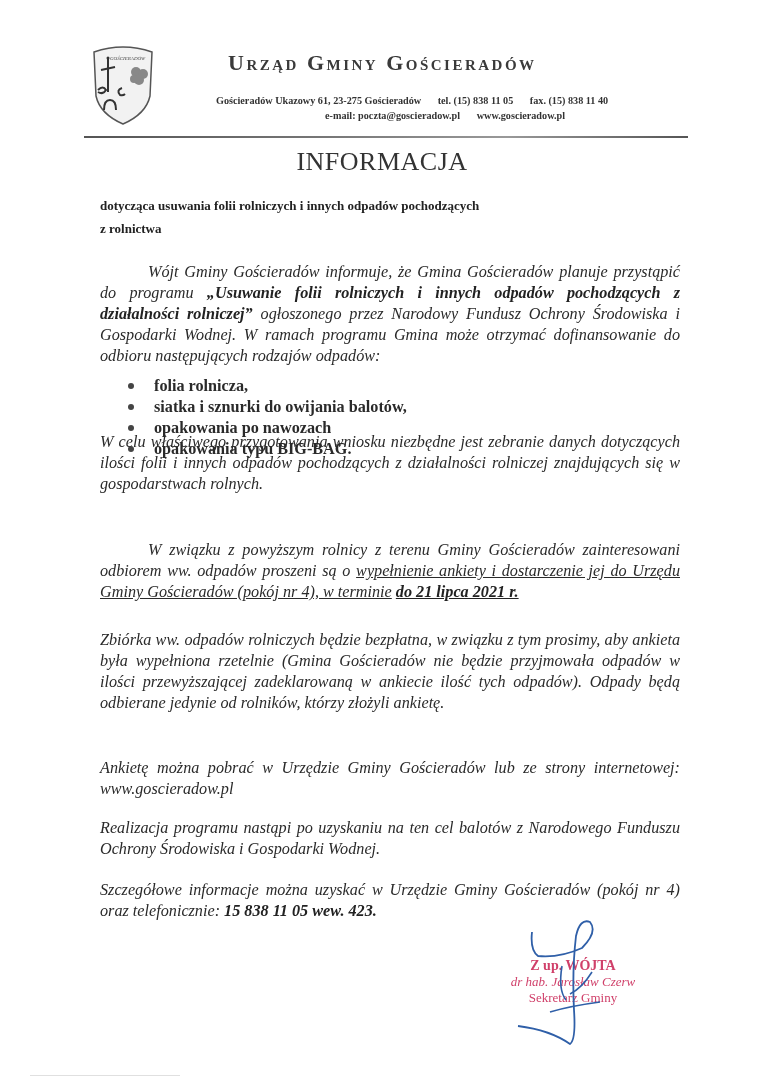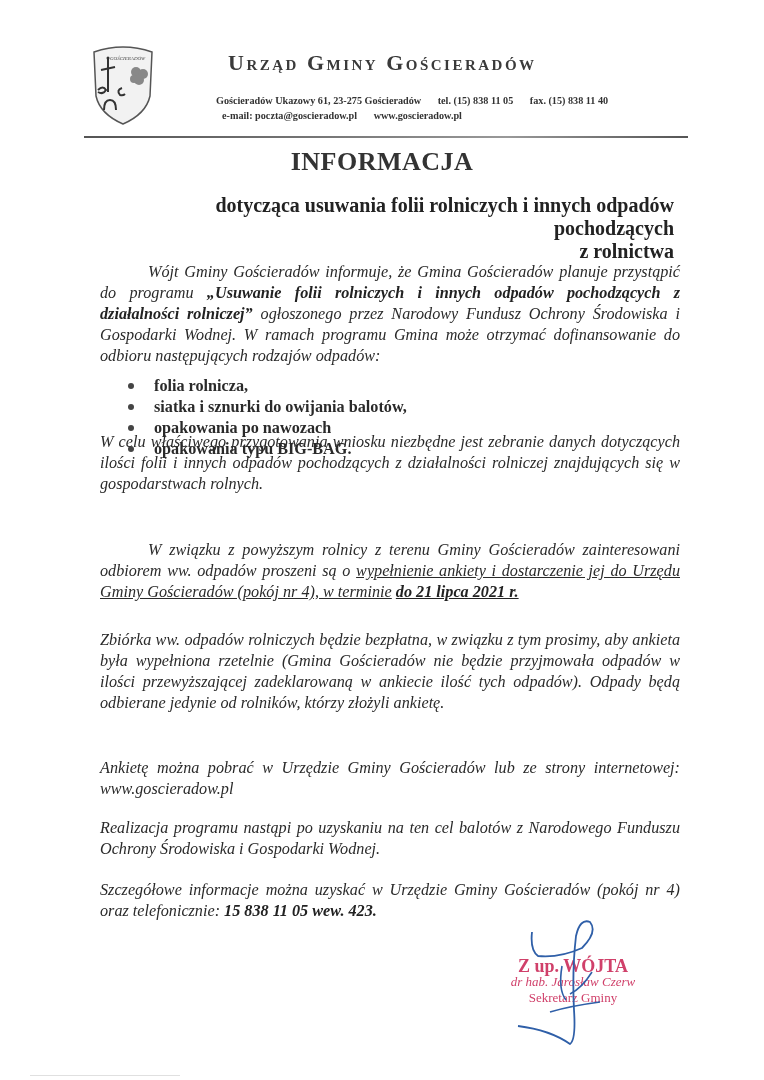--- a/index.html
+++ b/index.html
@@ -15,37 +15,37 @@
   .org-name {
     position: absolute; left: 228px; top: 50px; width: 440px;
     font-size: 22px; letter-spacing: 2.5px; color: #3a3a3a; font-weight: bold;
     font-variant: small-caps; white-space: nowrap;
   }
   .contact-line1 {
     position: absolute; left: 216px; top: 95px; width: 470px;
     font-size: 10.2px; color: #333; white-space: nowrap; font-weight: bold;
   }
   .contact-line2 {
-    position: absolute; left: 222px; top: 110px; width: 460px; 
+    position: absolute; left: 222px; top: 110px; width: 460px; text-align: center;
     font-size: 10.2px; color: #333; white-space: nowrap; font-weight: bold;
   }
   .contact-line1 span, .contact-line2 span { margin-right: 14px; }
   .header-rule {
     position: absolute; left: 84px; top: 136px; width: 604px; height: 2px;
     background: linear-gradient(90deg, #555 0%, #777 40%, #999 70%, #555 100%);
   }
 
   
   .title {
     position: absolute; left: 0; top: 147px; width: 764px; text-align: center;
-    font-size: 26px; font-weight: bold; color: #333; letter-spacing: 0.5px;
+    font-size: 26px; font-weight: normal; color: #333; letter-spacing: 0.5px;
   }
   .subtitle {
-    position: absolute; left: 100px; top: 194px; width: 574px; text-align: right;
-    font-size: 20px; font-weight: bold; color: #222; line-height: 23px;
+    position: absolute; left: 100px; top: 194px; width: 574px; text-align: left;
+    font-size: 13px; font-weight: bold; color: #222; line-height: 23px;
   }
 
   
   .body-block {
     position: absolute; left: 100px; width: 580px;
     font-size: 16.2px; line-height: 21px; text-align: justify; color: #2a2a2a; font-style: italic;
   }
   .indent { text-indent: 48px; }
   .bold { font-weight: bold; color: #222; }
   .ul { text-decoration: underline; }
@@ -58,21 +58,21 @@
   .bullet {
     position: absolute; left: 0; top: 7px; width: 6px; height: 6px; border-radius: 50%;
     background: #444;
   }
 
   
   .stamp {
     position: absolute; left: 498px; top: 958px; width: 150px; text-align: center;
     color: #d0406a; line-height: 16px;
   }
-  .stamp .s1 { font-weight: bold; font-size: 18px; }
+  .stamp .s1 { font-weight: bold; font-size: 14px; }
   .stamp .s2 { font-style: italic; font-size: 13px; }
   .stamp .s3 { font-size: 13px; }
   .signature { position: absolute; left: 490px; top: 910px; width: 140px; height: 140px; }
   .footer-rule {
     position: absolute; left: 30px; top: 1075px; width: 150px; height: 1px; background: #e0e0e0;
   }
 </style>
 </head>
 <body>
 

